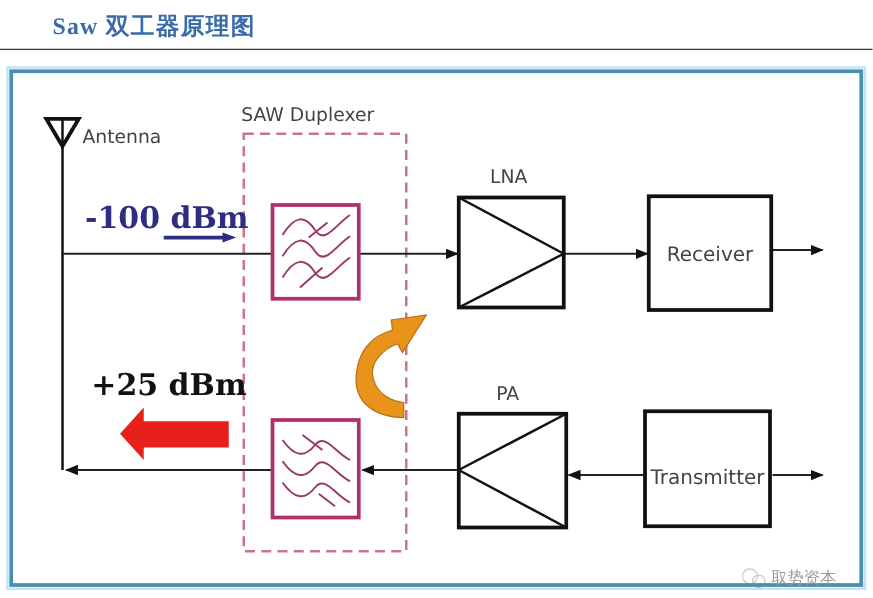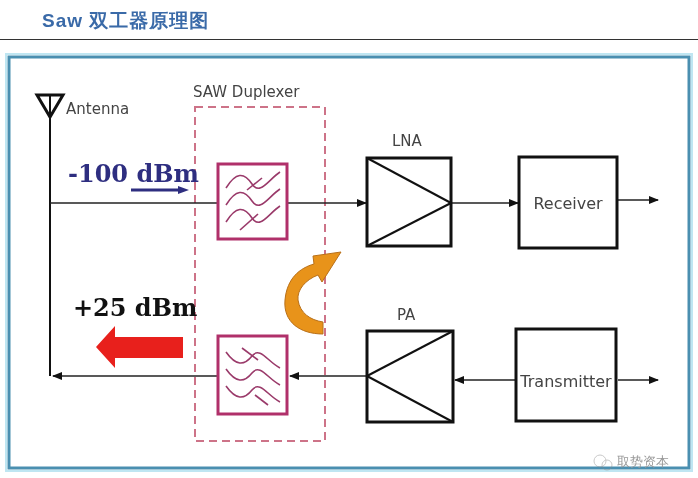--- a/index.html
+++ b/index.html
@@ -1,17 +1,17 @@
 <!DOCTYPE html>
 <html><head>
 <meta charset="utf-8">
 <style>
   html,body{margin:0;padding:0;background:#fff;}
   body{width:698px;height:478px;position:relative;overflow:hidden;font-family:"DejaVu Sans",sans-serif;}
-  .title{position:absolute;left:42px;top:8px;font-size:19px;font-weight:bold;color:#3a6aa8;font-family:Liberation Sans, sans-serif;letter-spacing:1px;}
+  .title{position:absolute;left:42px;top:8px;font-size:19px;font-weight:bold;color:#3a6aa8;font-family:Liberation Serif, serif;letter-spacing:1px;}
   .rule{position:absolute;left:0;top:39px;width:698px;height:1px;background:#333;}
   svg{position:absolute;left:0;top:0;}
   .lbl{font-family:"DejaVu Sans",sans-serif;fill:#444;}
   .big{font-family:"DejaVu Serif",serif;font-weight:bold;}
 </style>
 </head>
 <body>
 
 <div class="title">Saw 双工器原理图</div>
 <div class="rule"></div>

